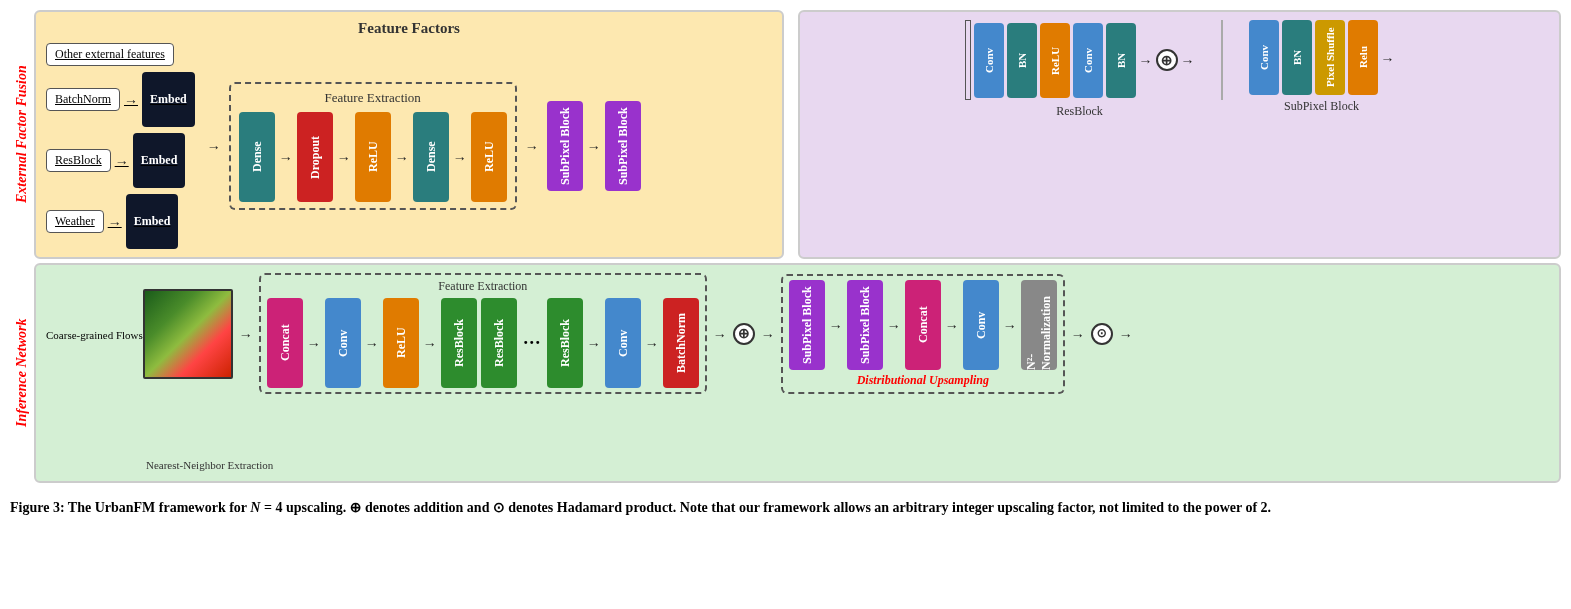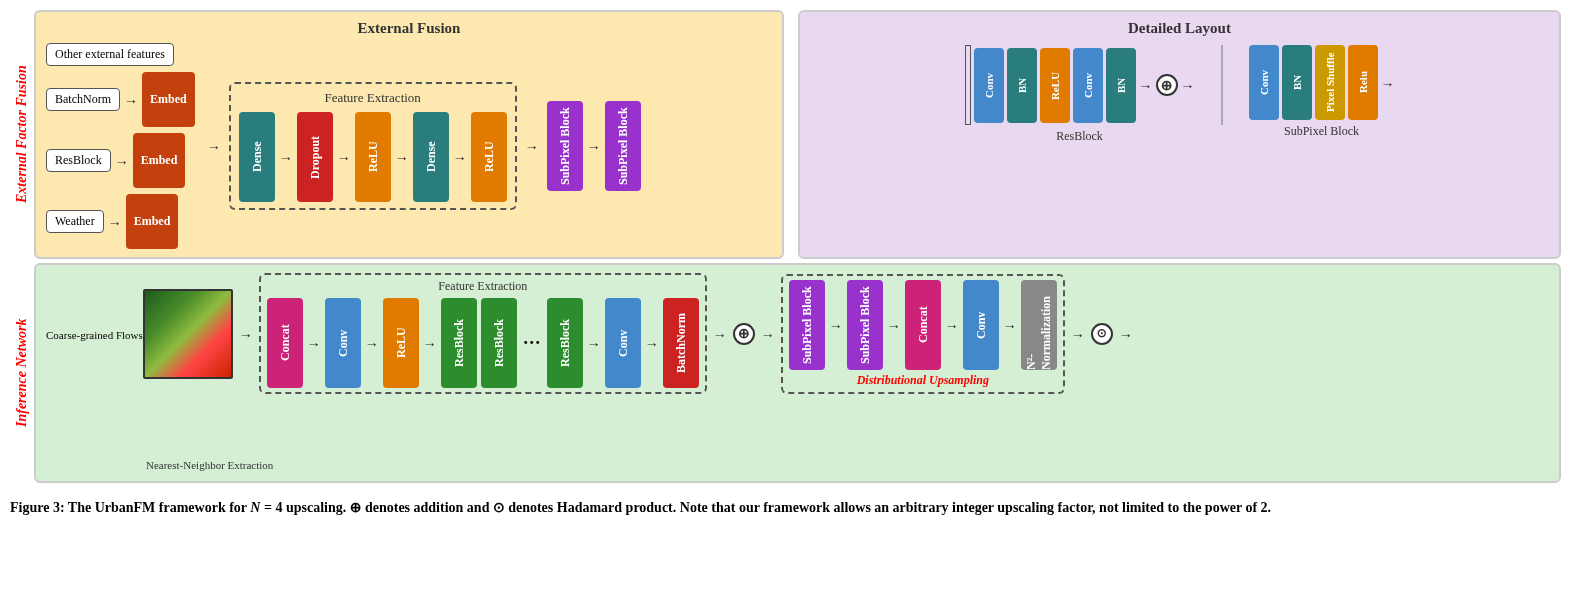--- a/index.html
+++ b/index.html
@@ -51,38 +51,39 @@
     .input-box {
       border: 1.5px solid #555;
       border-radius: 4px;
       padding: 3px 8px;
       font-size: 12px;
       background: #fff;
       white-space: nowrap;
     }
 
     .embed-box {
-      background: #c2410c;
+      background: #0f172a;
       color: #fff;
       border-radius: 4px;
       padding: 20px 8px;
       font-size: 12px;
       font-weight: bold;
     }
 
     .arrow {
       font-size: 14px;
       color: #222;
       font-weight: bold;
     }
 
     .input-row {
       display: flex;
       align-items: center;
       gap: 4px;
+      text-decoration: underline;
     }
 
     .feature-extraction-box {
       border: 2px dashed #555;
       border-radius: 6px;
       padding: 6px 8px;
       display: flex;
       flex-direction: column;
       align-items: center;
     }
@@ -342,21 +343,21 @@
 <body>
 
 <div class="diagram-container">
 
   <div class="section-wrapper">
     <div class="side-label">External Factor Fusion</div>
 
     <div style="flex:1; display:flex; gap:6px;">
 
       <div class="external-factor-panel">
-        <div class="external-factor-title">External Fusion</div>
+        <div class="external-factor-title">Feature Factors</div>
 
         <div class="ef-inner">
 
           <div class="ef-inputs">
 
             <div class="input-row">
               <div class="input-box">Other external features</div>
             </div>
 
             <div class="input-row">
@@ -400,21 +401,20 @@
           <div style="display:flex; gap:4px; align-items:center;">
             <div class="block block-subpixel">SubPixel Block</div>
             <span class="arrow">→</span>
             <div class="block block-subpixel2">SubPixel Block</div>
           </div>
 
         </div>
       </div>
 
       <div class="detailed-layout-panel">
-        <div class="dl-title">Detailed Layout</div>
         <div class="dl-inner">
 
           <div class="resblock-section">
             <div style="display:flex; align-items:center; gap:3px;">
               <div style="font-size:11px; color:#333; writing-mode:vertical-rl; transform:rotate(180deg); border:1px solid #555; padding:2px; height:80px; display:flex; align-items:center; justify-content:center;"></div>
               <div class="blocks-row">
                 <div class="block-small block-sm-conv">Conv</div>
                 <div class="block-small block-sm-bn">BN</div>
                 <div class="block-small block-sm-relu">ReLU</div>
                 <div class="block-small block-sm-conv2">Conv</div>

